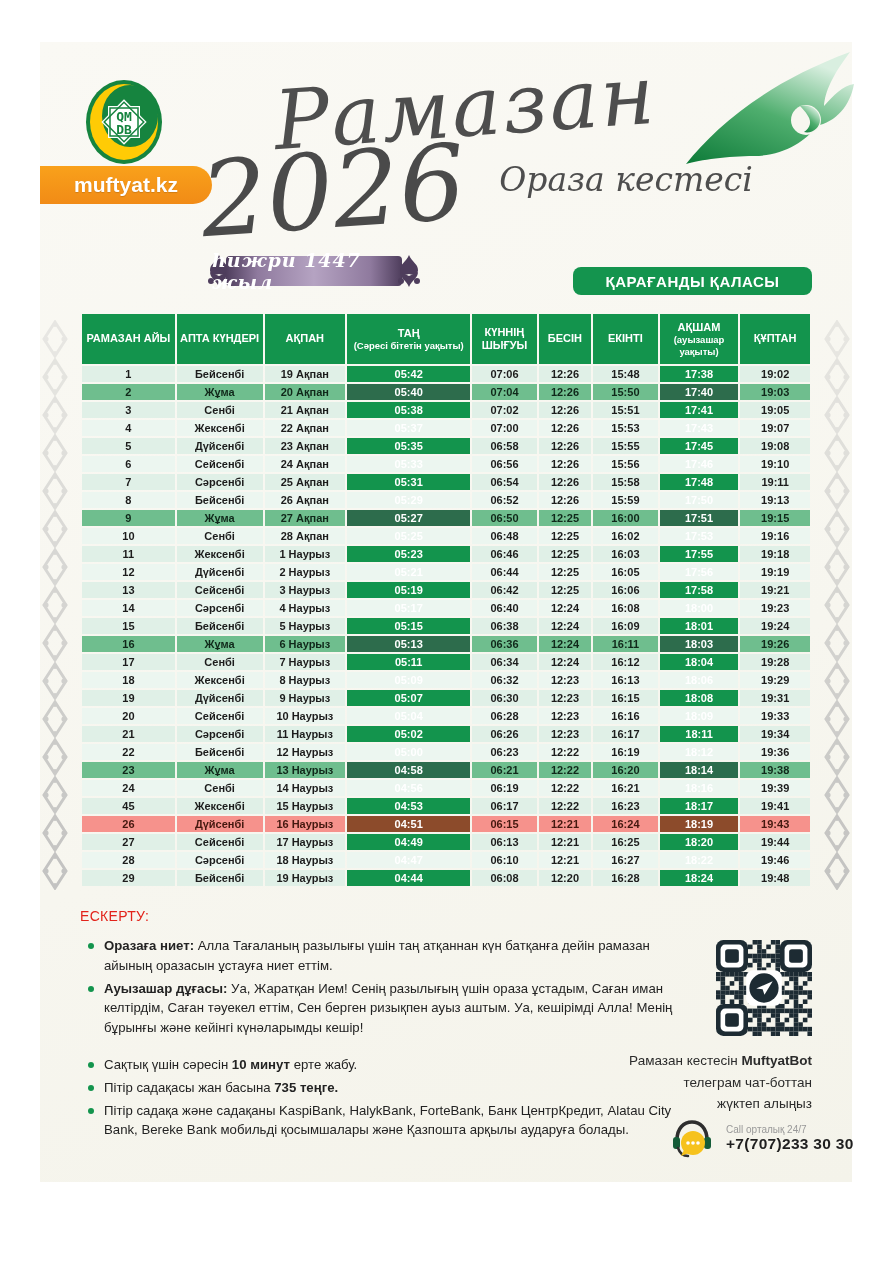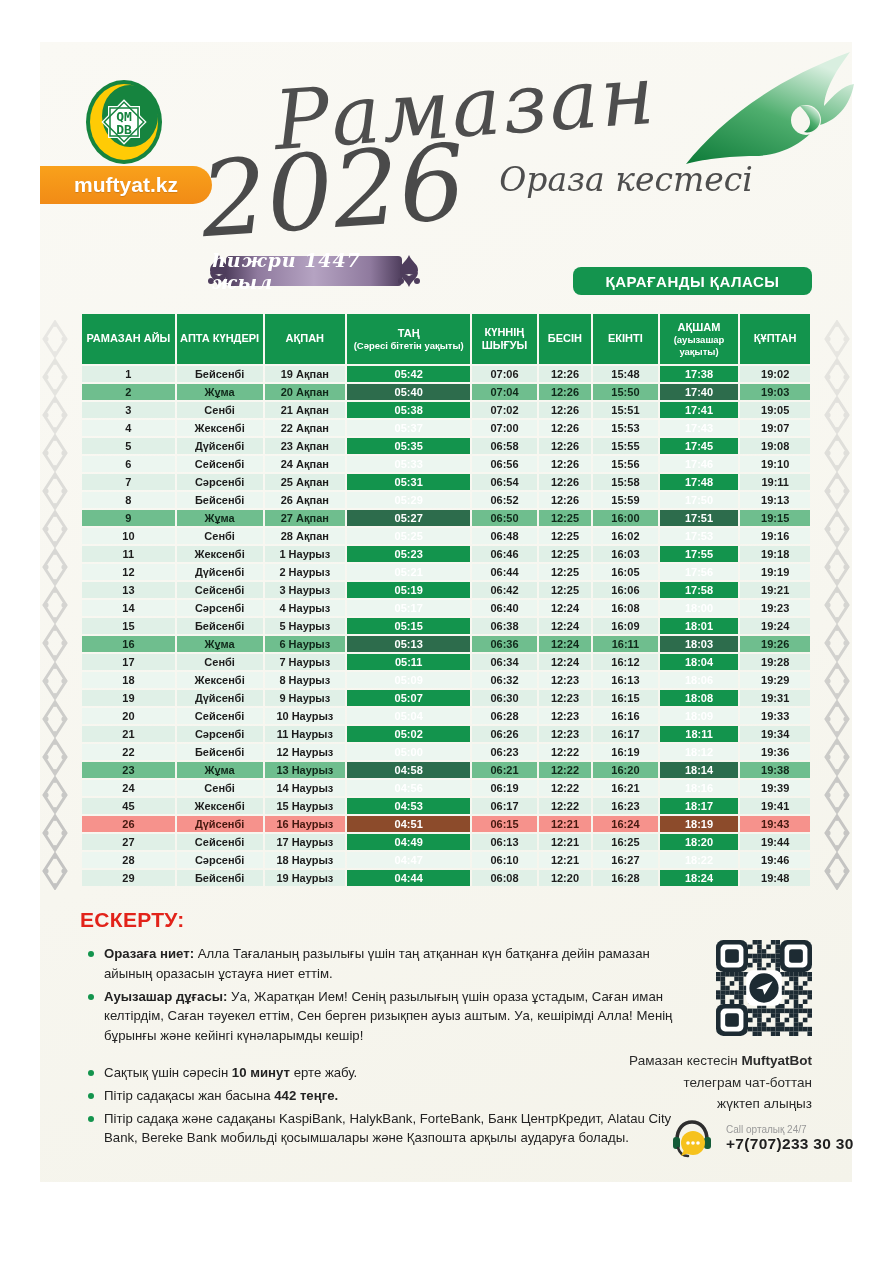--- a/index.html
+++ b/index.html
@@ -50,21 +50,21 @@
            height:16px; padding:0 1px; white-space:nowrap; }
   .sched tr.alt td { background:#ecf6f0; }
   .sched td.hl { background:#13944d; color:#fff; }
   .sched tr.friday td { background:#6fbe8e; color:#10281a; }
   .sched tr.friday td.hl { background:#2d6c4c; color:#fff; }
   .sched tr.qadr td { background:#f6928c; color:#44180f; }
   .sched tr.qadr td.hl { background:#8c4b2b; color:#fff; }
 
   
   .notes { position:absolute; left:40px; top:866px; width:616px; }
-  .notes h2 { color:#e2231a; font-size:21px; font-weight:bold; margin-bottom:12px; letter-spacing:.3px; }
+  .notes h2 { color:#e2231a; font-size:14px; font-weight:normal; margin-bottom:12px; letter-spacing:.3px; }
   .ngroup { margin-bottom:17px; }
   .note { display:flex; margin-bottom:3px; }
   .note .dot { flex:0 0 6px; width:6px; height:6px; border-radius:50%; background:#13944d; margin:7px 10px 0 8px; }
   .note p { font-size:13.2px; line-height:1.5; color:#232323; }
   .note b { font-weight:bold; }
 
   
   .qr-wrap { position:absolute; left:676px; top:898px; width:96px; height:96px; }
   .qr-caption { position:absolute; left:470px; top:1008px; width:302px; text-align:right;
            font-size:13.5px; color:#2b2b2b; line-height:1.6; }
@@ -694,21 +694,21 @@
             <p><span></span><b>Ауызашар дұғасы:</b><span> Уа, Жаратқан Ием! Сенің разылығың үшін ораза ұстадым, Саған иман келтірдім, Саған тәуекел еттім, Сен берген ризықпен ауыз аштым. Уа, кешірімді Алла! Менің бұрынғы және кейінгі күнәларымды кешір!</span></p>
           </div>
         </div>
         <div class="ngroup">
           <div class="note">
             <span class="dot"></span>
             <p><span>Сақтық үшін сәресін </span><b>10 минут</b><span> ерте жабу.</span></p>
           </div>
           <div class="note">
             <span class="dot"></span>
-            <p><span>Пітір садақасы жан басына </span><b>442 теңге.</b><span></span></p>
+            <p><span>Пітір садақасы жан басына </span><b>735 теңге.</b><span></span></p>
           </div>
           <div class="note">
             <span class="dot"></span>
             <p><span>Пітір садақа және садақаны KaspiBank, HalykBank, ForteBank, Банк ЦентрКредит, Alatau City Bank, Bereke Bank мобильді қосымшалары және Қазпошта арқылы аударуға болады.</span><b></b><span></span></p>
           </div>
         </div>
       </div>
   </div>
 
   <svg class="qr-wrap" viewBox="0 0 105 105" id="qr">

